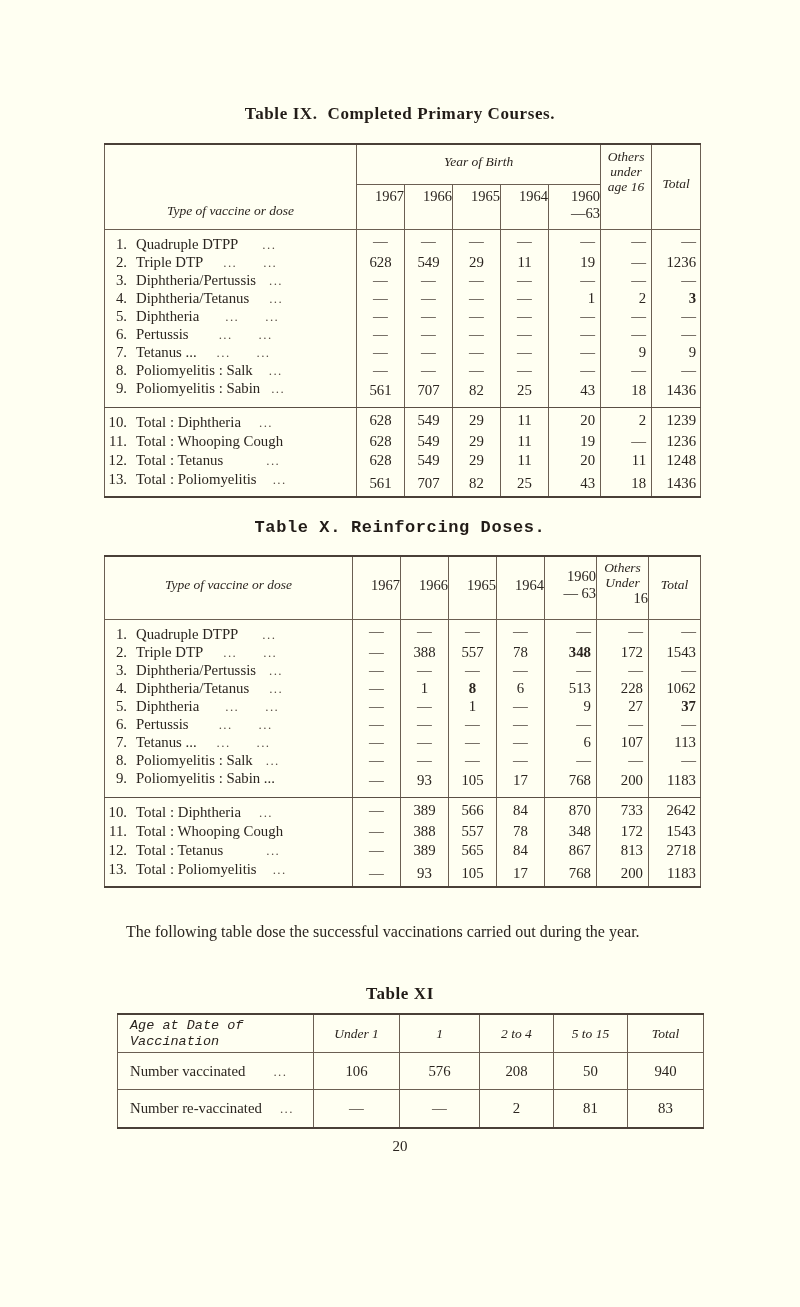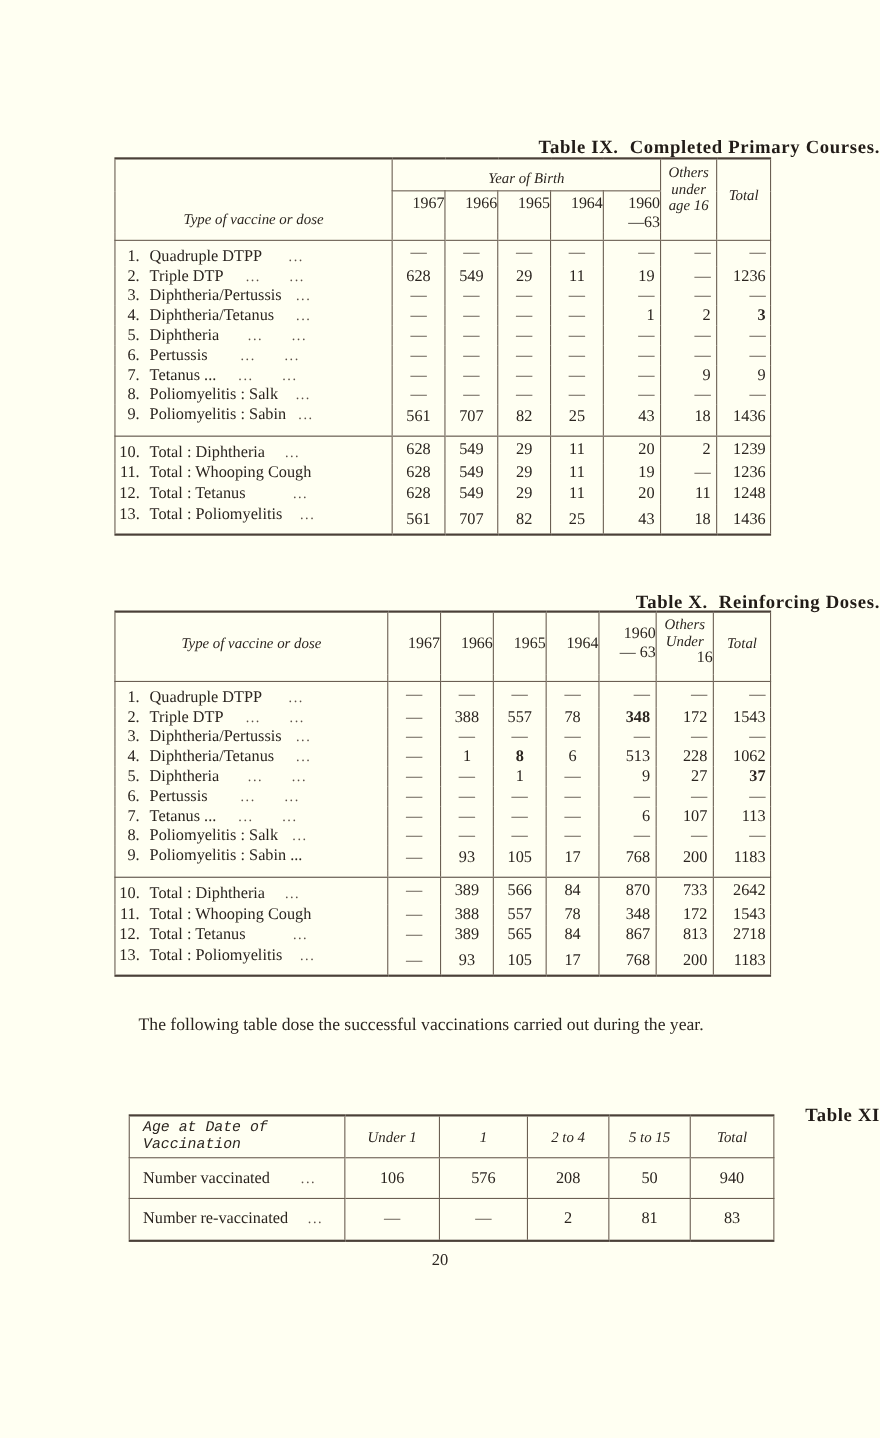--- a/index.html
+++ b/index.html
@@ -19,26 +19,25 @@
   .page {
     position: absolute;
     left: 0; top: 0;
     width: 800px;
     height: 1307px;
     background: #fffff2;
   }
 
   
   .table-caption {
-    text-align: right;
+    text-align: center;
     font-weight: bold;
     font-size: 17px;
     letter-spacing: 0.6px;
     color: #221c18;
-    margin-top: 20px;
   }
   .caption-gap { display: inline-block; width: 10px; }
 
   
   .tbl-wrap { position: absolute; }
   table.data {
     border-collapse: collapse;
     table-layout: fixed;
     background: transparent;
   }
@@ -138,21 +137,21 @@
         <col style="width:48px">
           <col style="width:52px">
         <col style="width:51px">
           <col style="width:49px">
       </colgroup>
       <thead>
         <tr>
           <td class="rule-outer-top vline-l" rowspan="2" style="height:52px; padding-bottom:4px; vertical-align:bottom;">
             <div class="hd">Type of vaccine or dose</div>
           </td>
-          <td class="rule-outer-top vline-l hline-b" colspan="5" style="height:24px; vertical-align:bottom; padding-bottom:4px;">
+          <td class="rule-outer-top vline-l hline-b" colspan="5" style="height:24px; vertical-align:bottom; padding-bottom:15px;">
             <div class="hd">Year of Birth</div>
           </td>
           <td class="rule-outer-top vline-l" rowspan="2" style="vertical-align:top; padding-top:4px;">
             <div class="hd">
               <div>Others</div>
               <div>under</div>
               <div>age 16</div>
             </div>
           </td>
           <td class="rule-outer-top vline-l vline-r" rowspan="2" style="vertical-align:middle;">
@@ -550,21 +549,21 @@
               <div class="num num-right">18</div>
             </td>
           <td class="vline-l vline-r rule-outer-bot">
               <div class="num-total">1436</div>
             </td>
         </tr>
       </tbody>
     </table>
   </div>
 
-  <div class="table-caption" style="position:absolute; left:0; top:518px; width:800px;">
+  <div class="table-caption" style="position:absolute; left:0; top:518px; width:800px;font-family:Liberation Mono, monospace;">
     <span>Table X.</span><span class="caption-gap"></span><span>Reinforcing Doses.</span>
   </div>
 
   <div class="tbl-wrap" style="left:104px; top:555px;">
     <table class="data" style="width:596px;">
       <colgroup>
         <col style="width:248px">
         <col style="width:48px">
           <col style="width:48px">
           <col style="width:48px">

